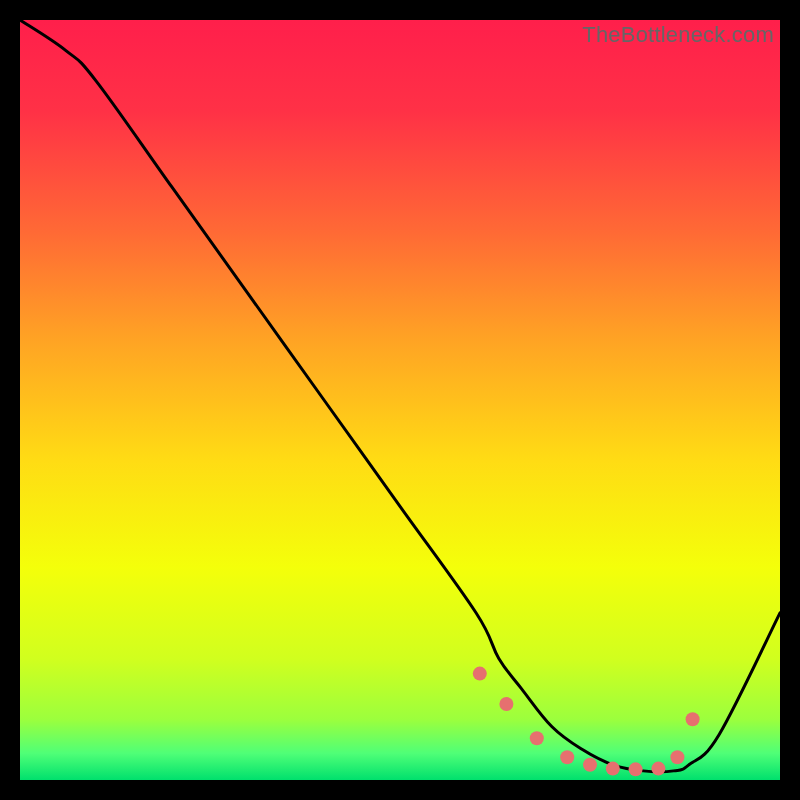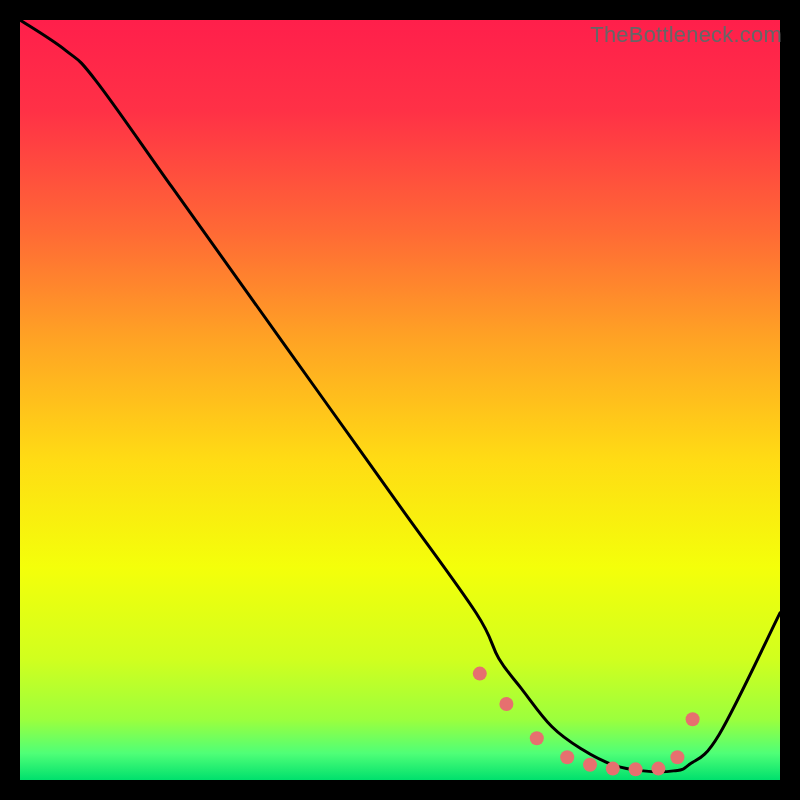--- a/index.html
+++ b/index.html
@@ -10,21 +10,20 @@
     background: #000;
     overflow: hidden;
   }
   .frame {
     position: absolute;
     left: 20px;
     top: 20px;
     width: 760px;
     height: 760px;
     background: #000;
-    padding-left: 8px;
   }
   .plot-area {
     position: absolute;
     left: 0;
     top: 0;
     width: 760px;
     height: 760px;
   }
   .watermark {
     position: absolute;

